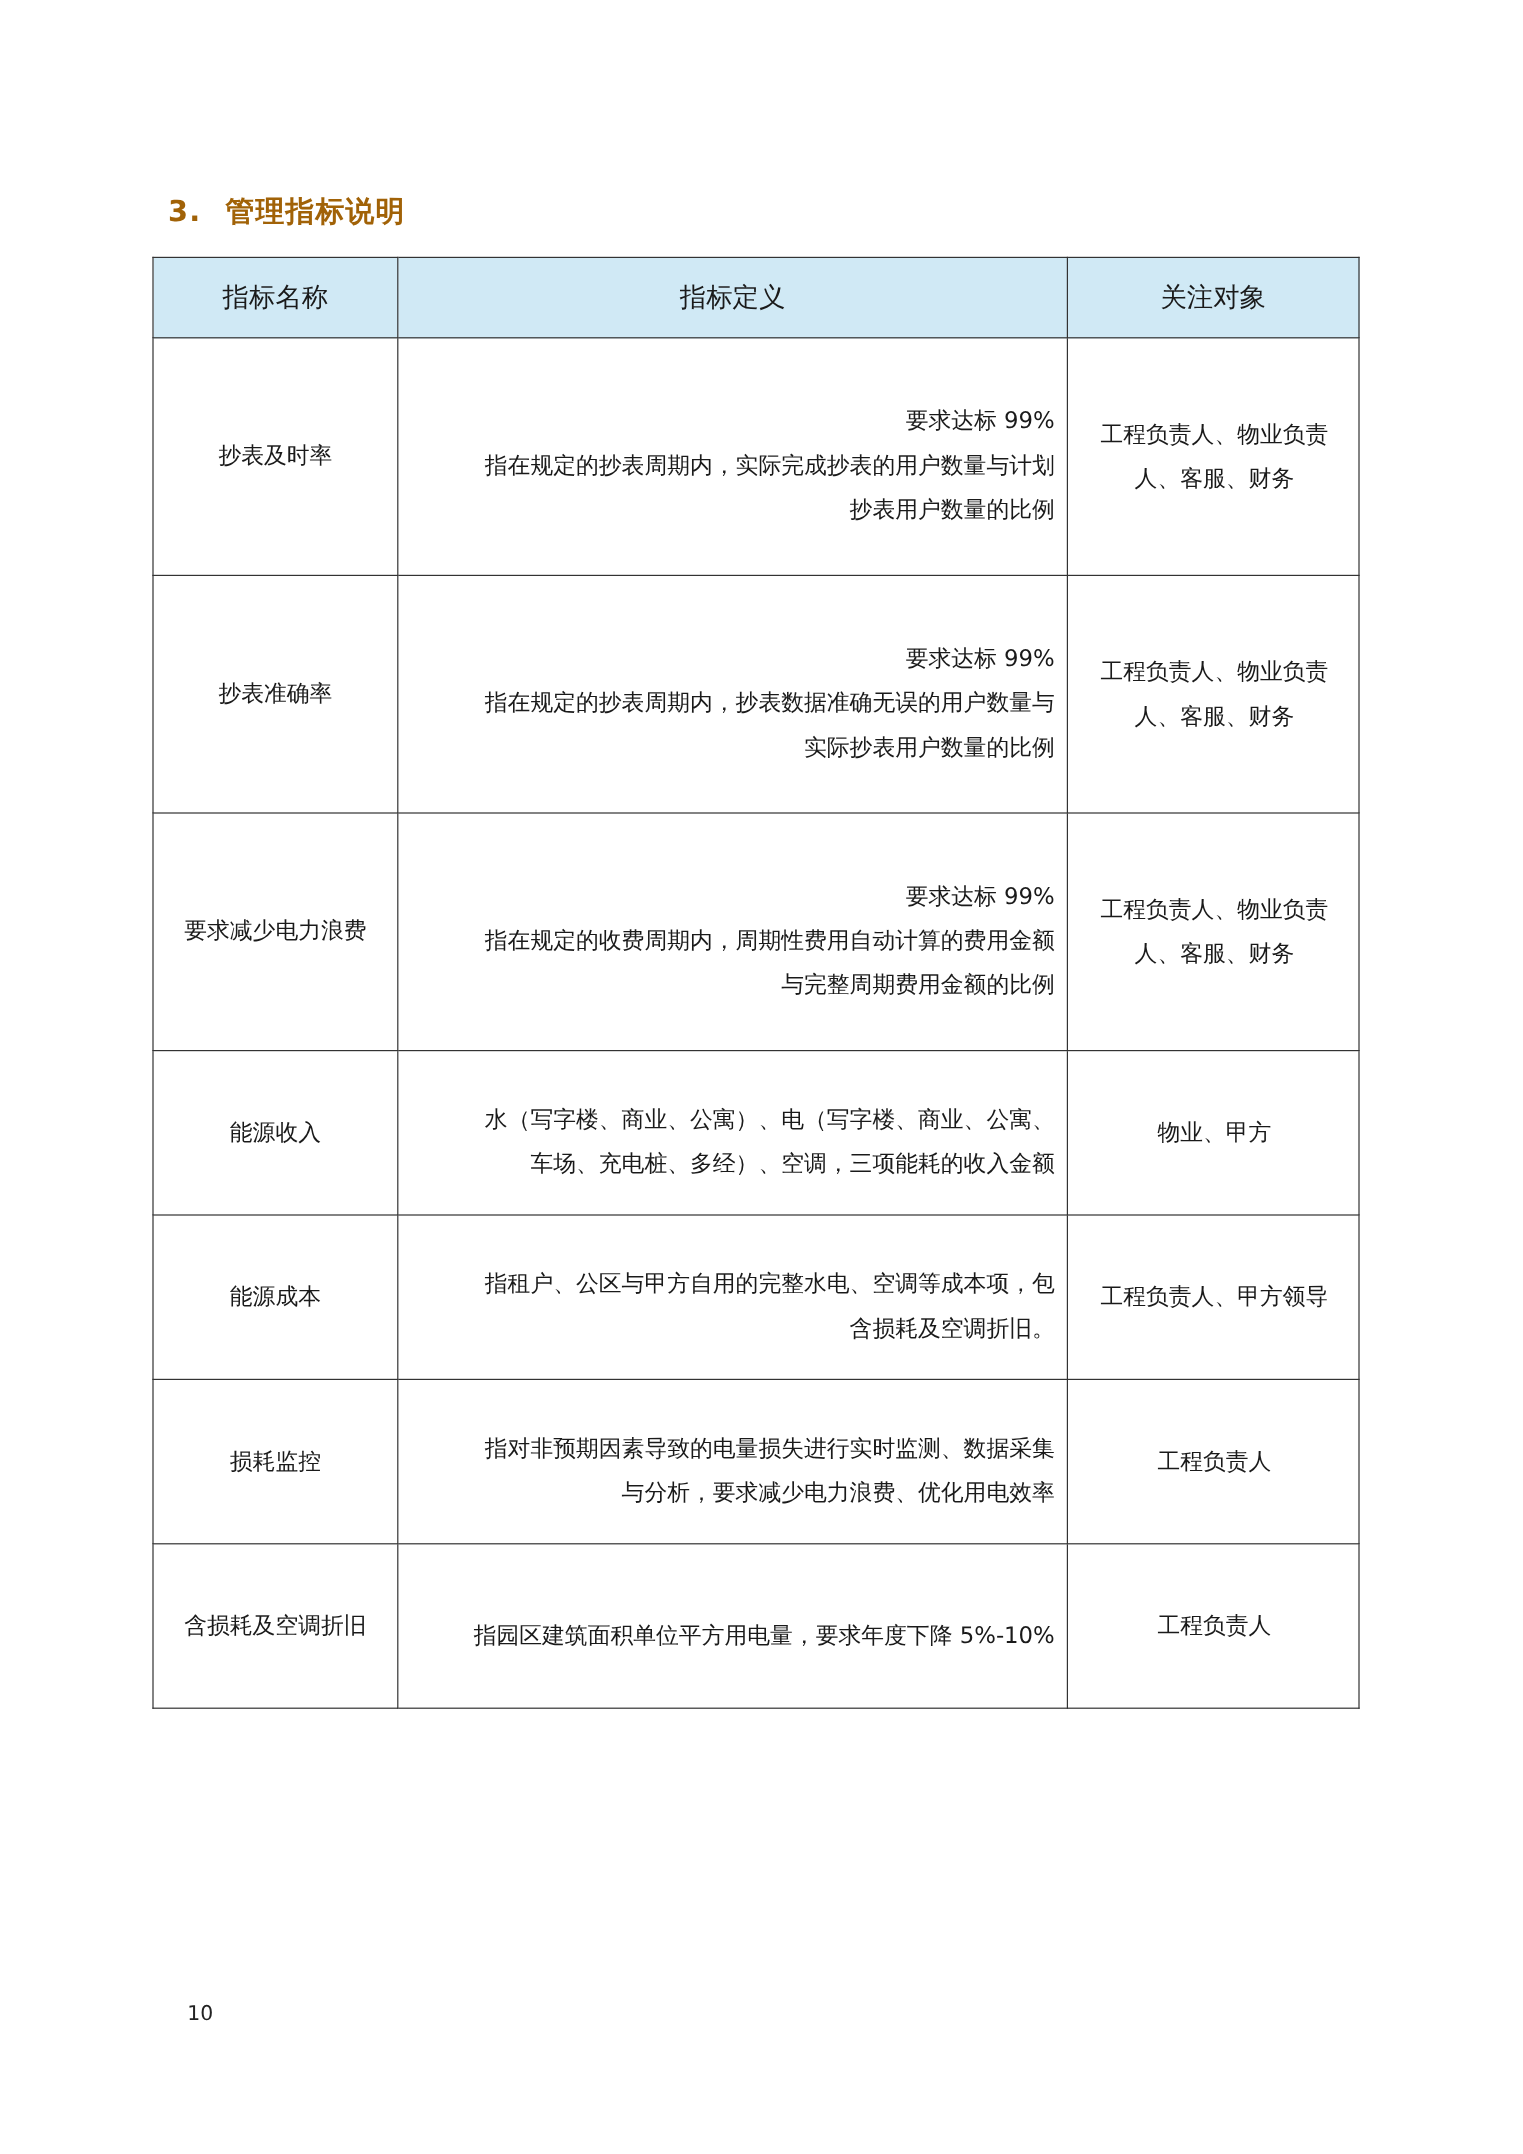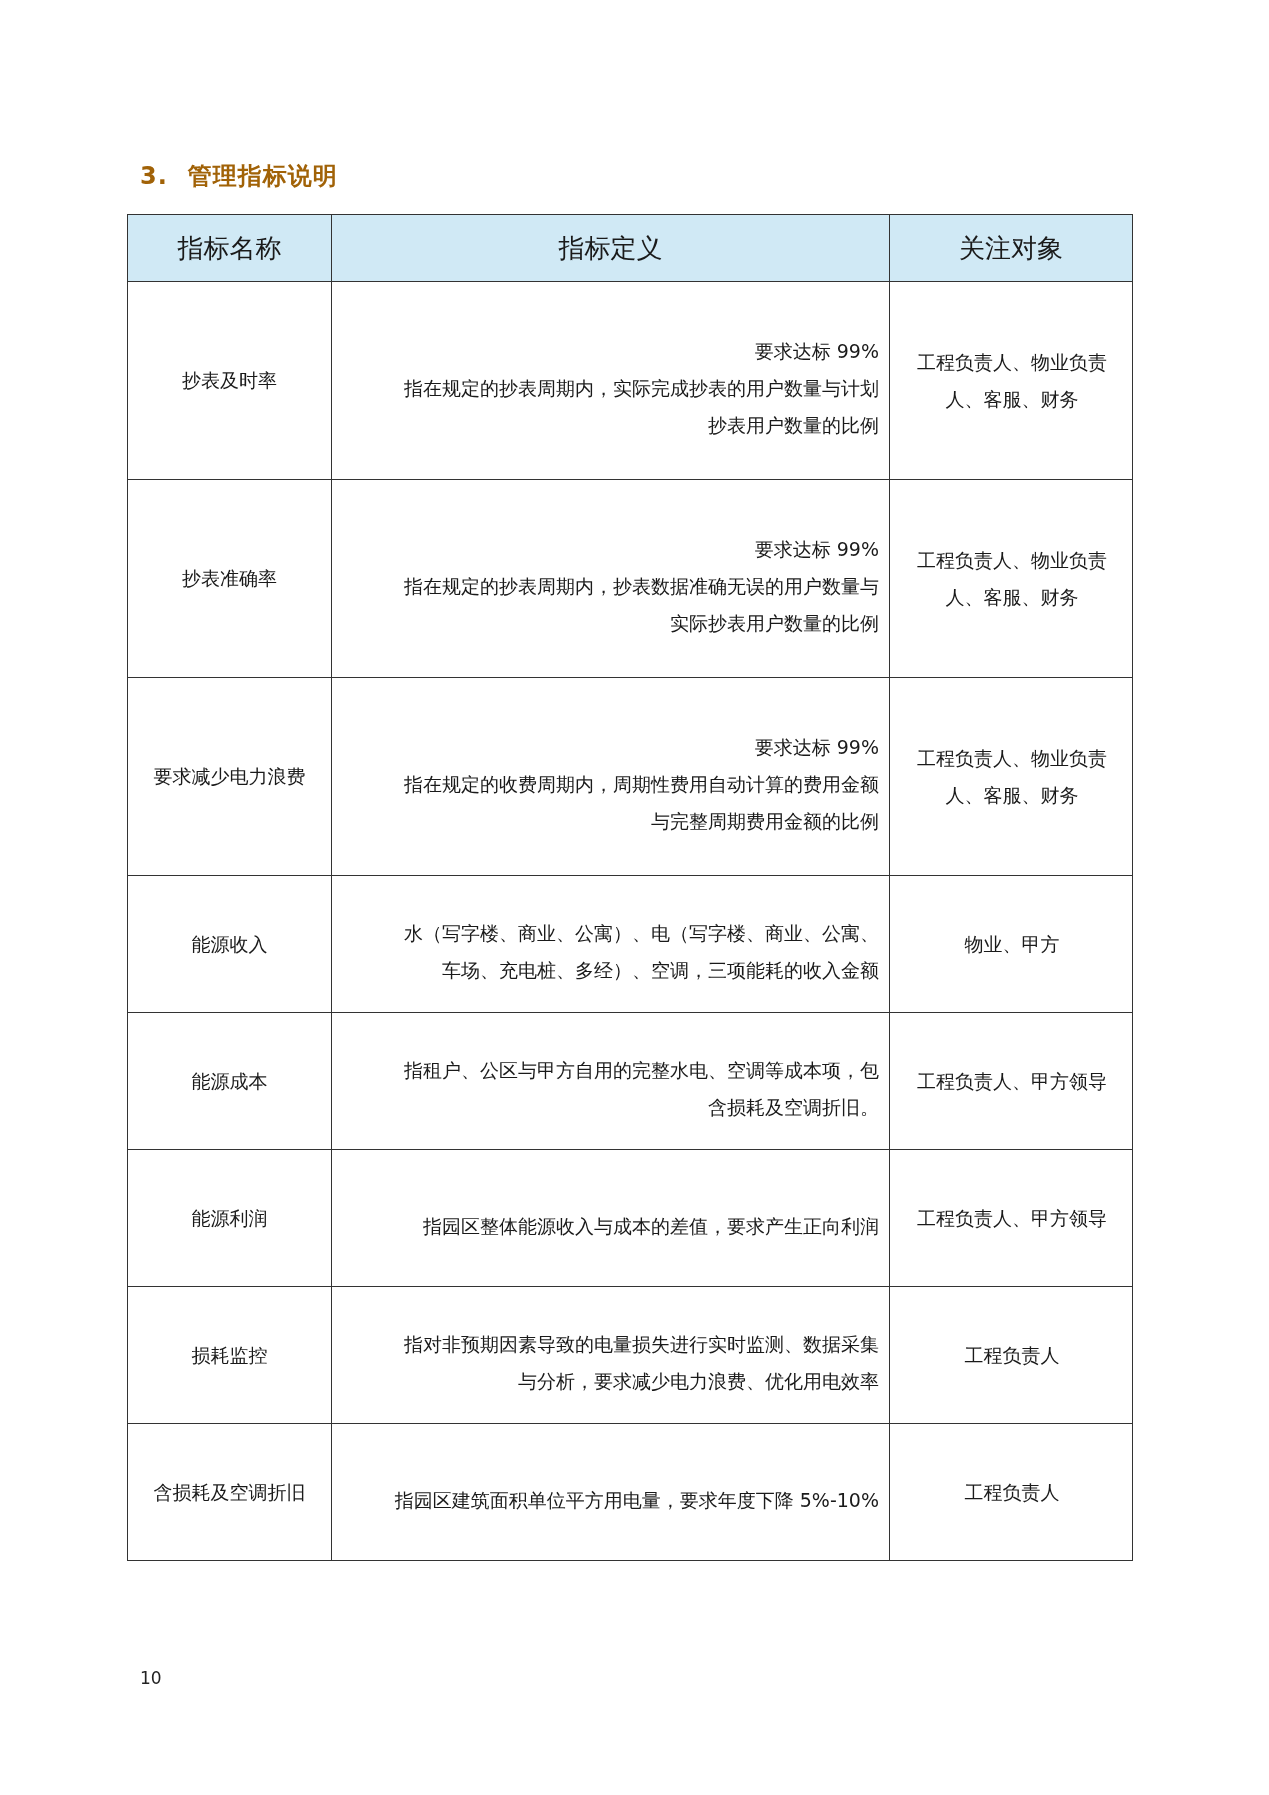--- a/index.html
+++ b/index.html
@@ -17,34 +17,34 @@
     table.metrics {
       position: absolute; left: 127px; top: 214px;
       width: 1005px; border-collapse: collapse; table-layout: fixed;
     }
     table.metrics th, table.metrics td {
       border: 1.5px solid #333;
       font-size: 19px; line-height: 37px;
       vertical-align: middle;
     }
     table.metrics th {
-      background: #d0e9f5; font-weight: normal; font-size: 26px;
+      background: #d0e9f5; font-weight: normal; font-size: 22px;
       height: 66px; text-align: center; padding: 0;
     }
     col.c1 { width: 204px; }
     col.c2 { width: 558px; }
     col.c3 { width: 243px; }
     td.name { text-align: center; padding: 0 6px; }
     td.def { text-align: right; padding: 16px 10px 0 12px; }
     td.aud { text-align: center; padding: 0 10px 0 12px; }
     tr.tall td { height: 181px; }
     tr.short td { height: 120px; }
     .line { display: block; }
     .page-number {
-      position: absolute; left: 140px; top: 1668px;
+      position: absolute; left: 156px; top: 1668px;
       font-size: 17px; color: #222;
     }
   </style>
 </head>
 <body>
 
 <div class="section-title">
   <span class="num">3.</span><span>管理指标说明</span>
 </div>
 
@@ -99,27 +99,20 @@
     </tr>
     <tr class="short">
       <td class="name">能源成本</td>
       <td class="def">
         <span class="line">指租户、公区与甲方自用的完整水电、空调等成本项，包</span>
         <span class="line">含损耗及空调折旧。</span>
       </td>
       <td class="aud">工程负责人、甲方领导</td>
     </tr>
     <tr class="short">
-      <td class="name">能源利润</td>
-      <td class="def">
-        <span class="line">指园区整体能源收入与成本的差值，要求产生正向利润</span>
-      </td>
-      <td class="aud">工程负责人、甲方领导</td>
-    </tr>
-    <tr class="short">
       <td class="name">损耗监控</td>
       <td class="def">
         <span class="line">指对非预期因素导致的电量损失进行实时监测、数据采集</span>
         <span class="line">与分析，要求减少电力浪费、优化用电效率</span>
       </td>
       <td class="aud">工程负责人</td>
     </tr>
     <tr class="short">
       <td class="name">含损耗及空调折旧</td>
       <td class="def">

